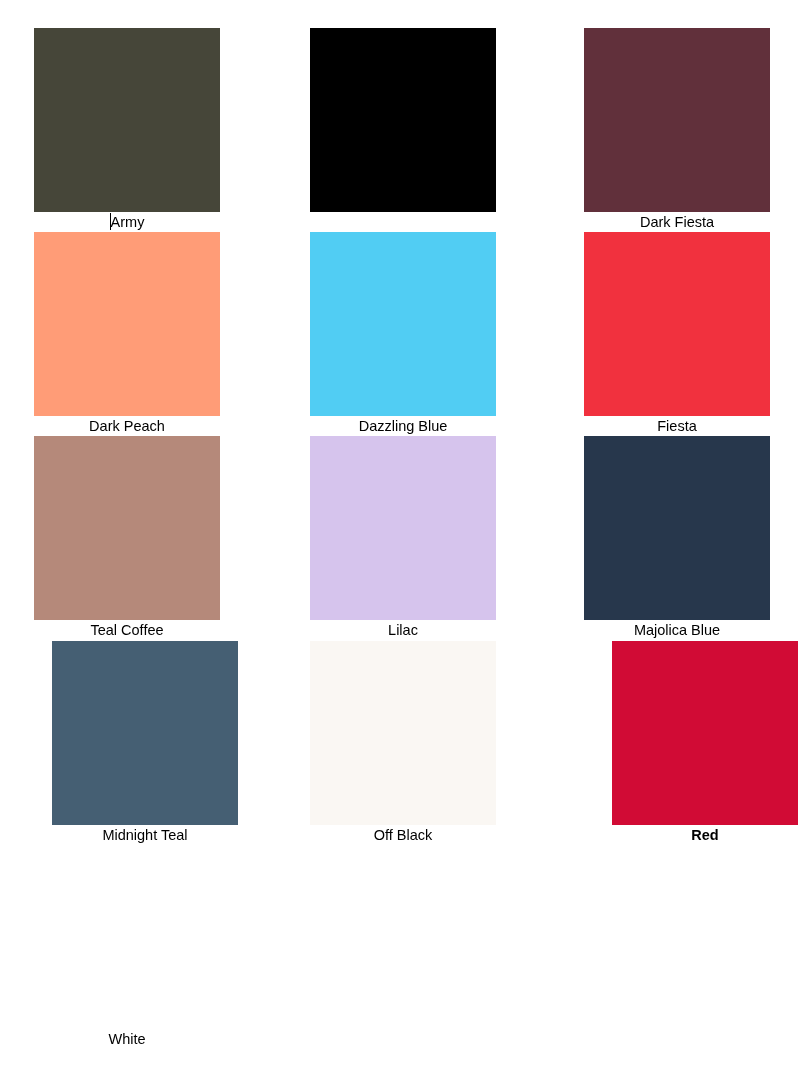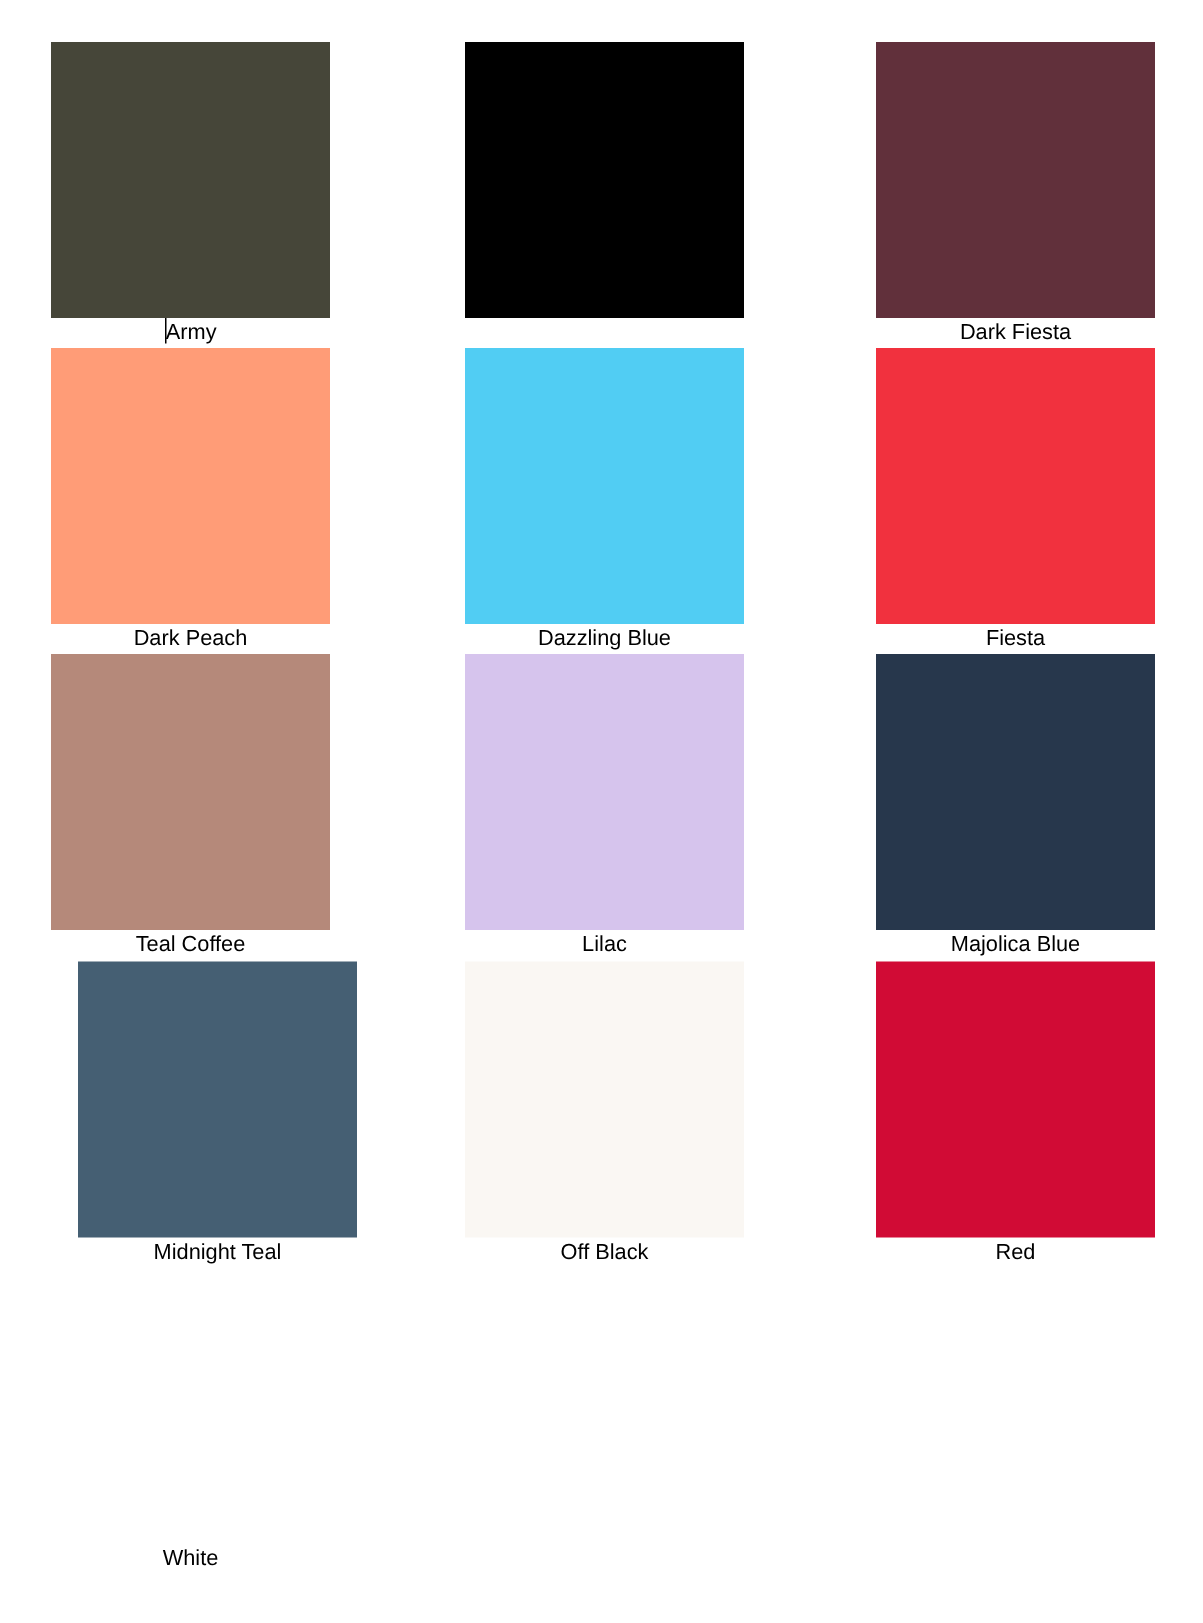--- a/index.html
+++ b/index.html
@@ -105,21 +105,21 @@
       <div class="swatch-label"><span>Majolica Blue</span></div>
     </div>
     <div class="swatch-cell" style="left: 52px; top: 641px;">
       <div class="swatch-chip" title="Midnight Teal" style="background: rgb(69, 95, 115); width: 186px; height: 184px;"></div>
       <div class="swatch-label"><span>Midnight Teal</span></div>
     </div>
     <div class="swatch-cell" style="left: 310px; top: 641px;">
       <div class="swatch-chip" title="Off White" style="background: rgb(250, 247, 243); width: 186px; height: 184px;"></div>
       <div class="swatch-label"><span>Off Black</span></div>
     </div>
-    <div class="swatch-cell" style="left: 584px; top: 641px;">
+    <div class="swatch-cell" style="left: 612px; top: 641px; font-weight: bold;">
       <div class="swatch-chip" title="Red" style="background: rgb(209, 11, 53); width: 186px; height: 184px;"></div>
       <div class="swatch-label"><span>Red</span></div>
     </div>
     <div class="swatch-cell is-white" style="left: 34px; top: 845px;">
       <div class="swatch-chip" title="White" style="background: rgb(255, 255, 255); width: 186px; height: 184px;"></div>
       <div class="swatch-label"><span>White</span></div>
     </div>
   </div>
 
 </body></html>

